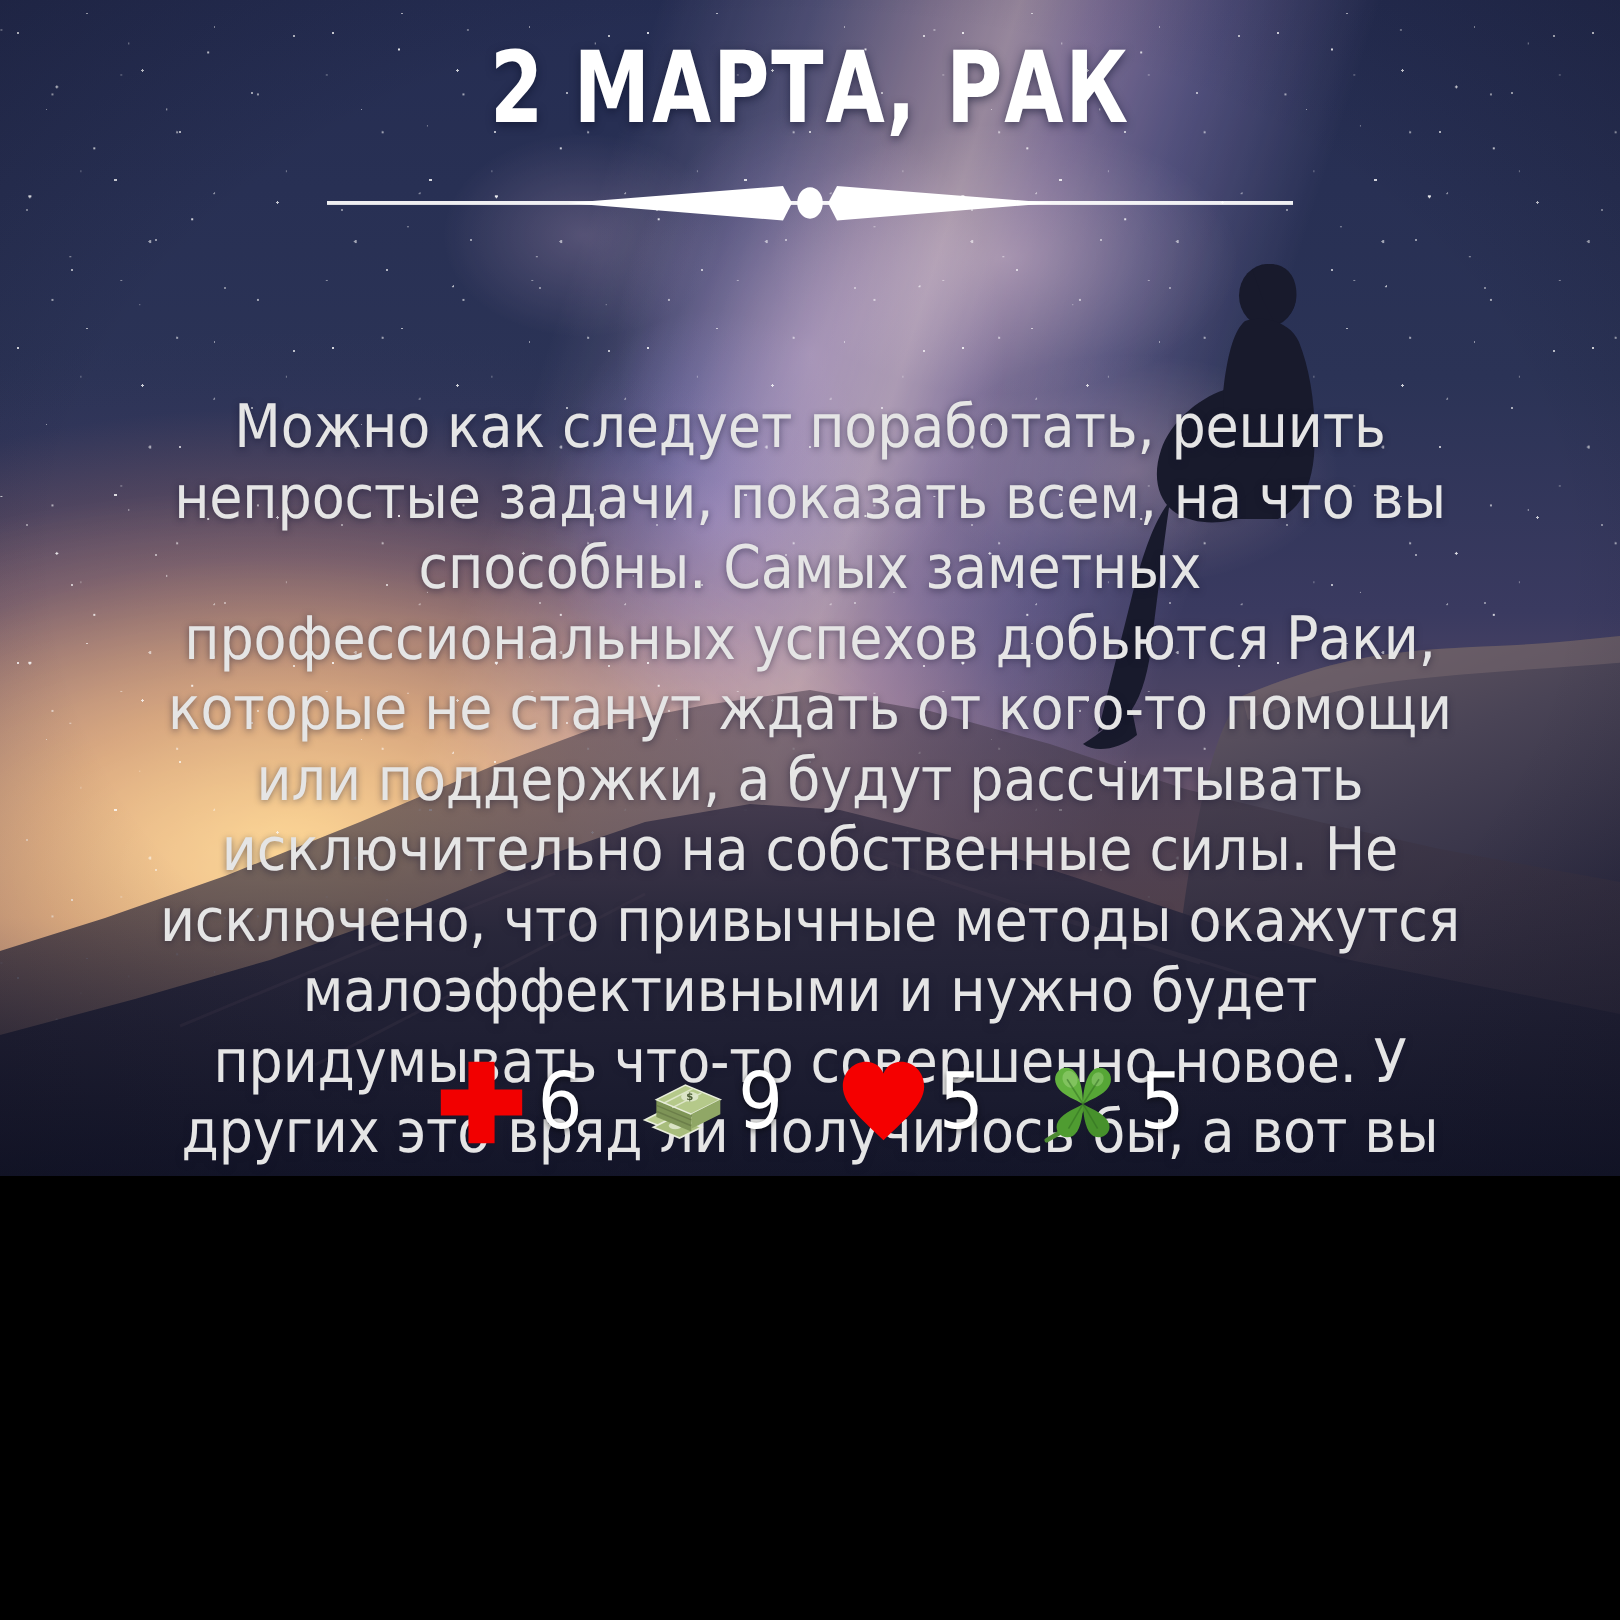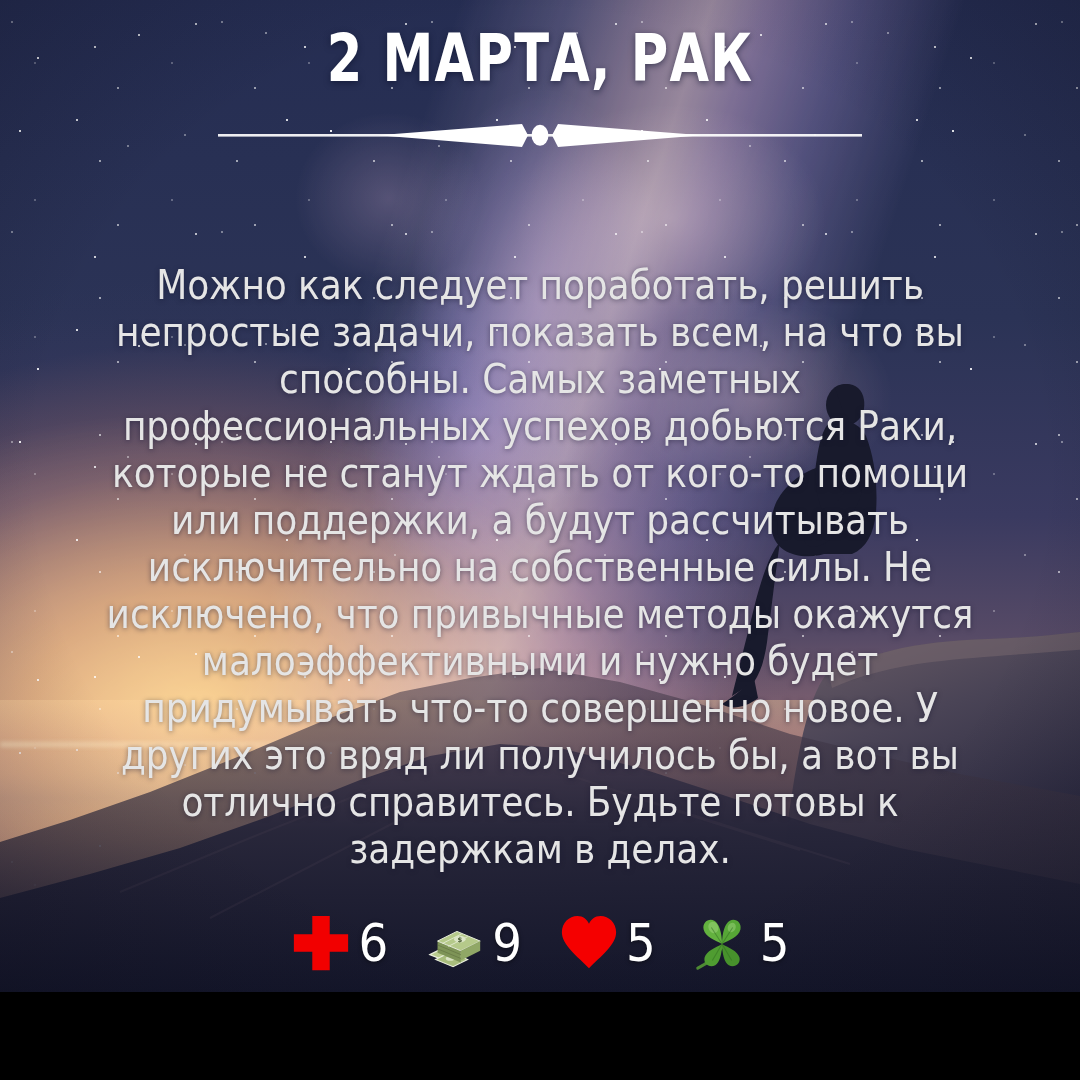--- a/index.html
+++ b/index.html
@@ -4,21 +4,21 @@
 <style>
   html, body {
     margin: 0;
     padding: 0;
     background: #000;
   }
 
   #card {
     position: relative;
     width: 1080px;
-    height: 992px;
+    height: 784px;
     overflow: hidden;
     font-family: "Liberation Sans", sans-serif;
     background: #2b3356;
   }
 
   
   .bg-layer {
     position: absolute;
     inset: 0;
     pointer-events: none;

